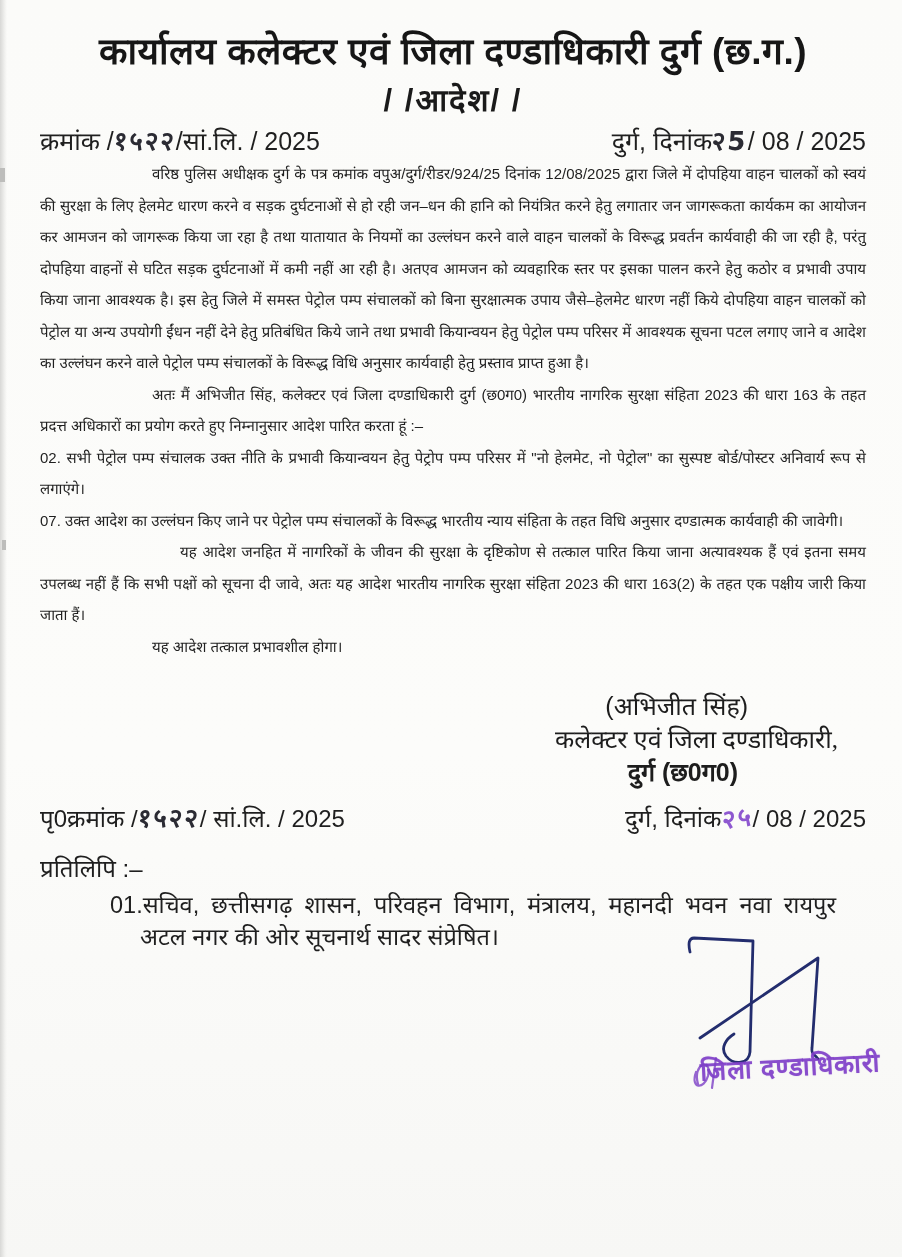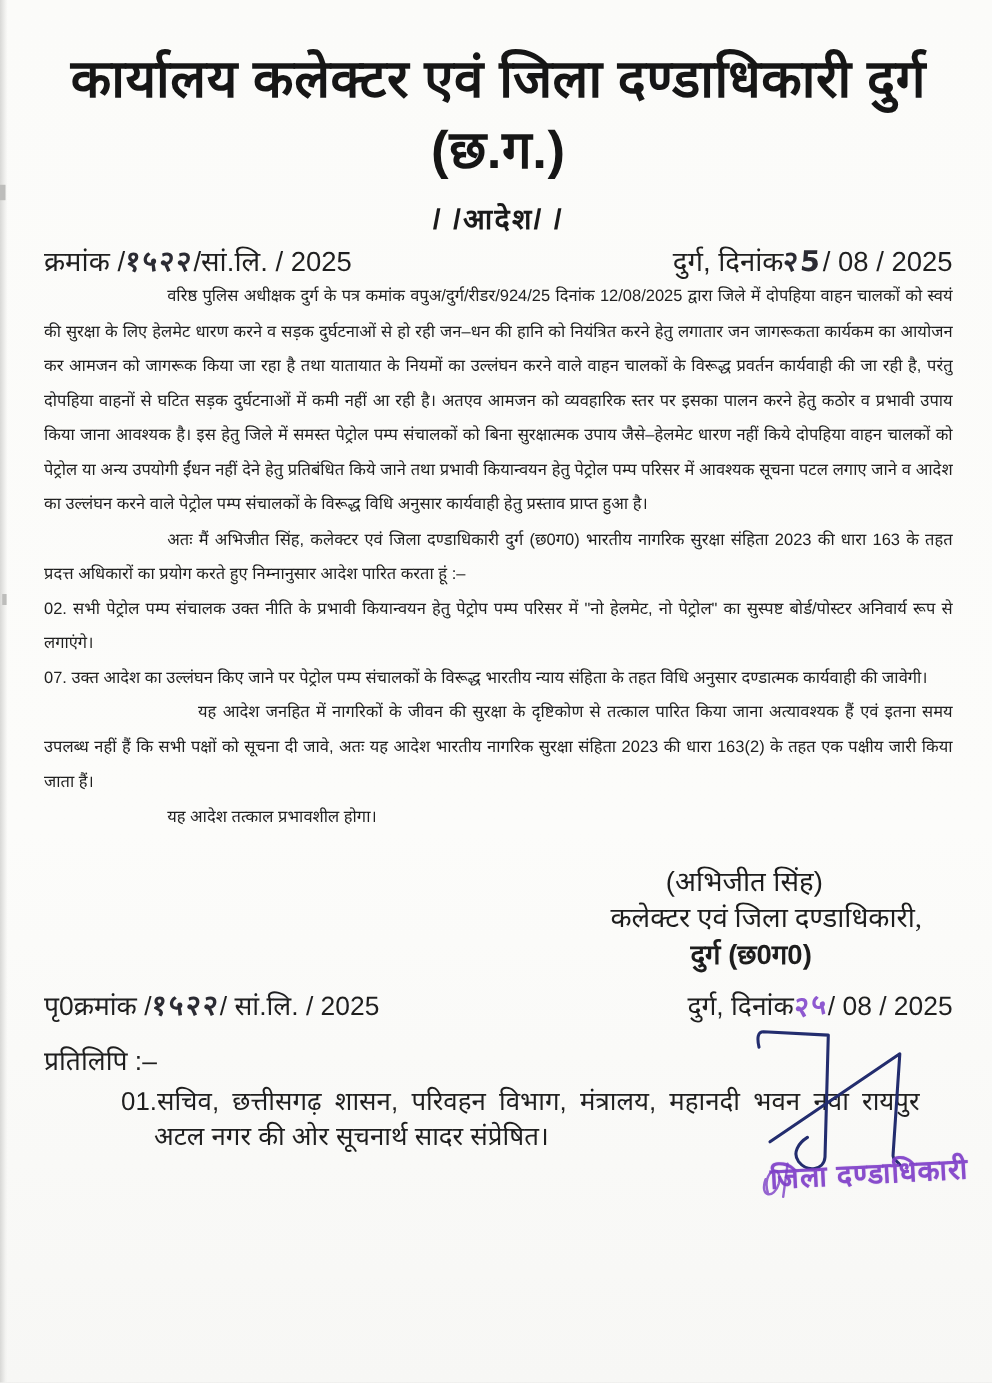--- a/index.html
+++ b/index.html
@@ -13,26 +13,26 @@
     box-sizing:border-box;
     padding:24px 36px 0 40px;
     overflow:hidden;
   }
   .edge-left{
     position:absolute;left:0;top:0;width:7px;height:100%;
     background:linear-gradient(90deg,#d8d8d6,#f2f2f0 70%,rgba(0,0,0,0));
   }
   .edge-mark{position:absolute;background:#bdbdbb;}
   .title{
-    margin:13px;text-align:center;
-    font-size:48px;font-weight:700;letter-spacing:.5px;
+    margin:0;text-align:center;
+    font-size:37px;font-weight:700;letter-spacing:.5px;
     color:#161616;
   }
   .subtitle{
-    text-align:center;font-size:26px;font-weight:700;
+    text-align:center;font-size:31px;font-weight:700;
     letter-spacing:2px;margin-top:3px;color:#1a1a1a;
   }
   .ref-row{
     display:flex;justify-content:space-between;align-items:baseline;
     font-size:25px;margin-top:2px;
   }
   .body-text{font-size:15px;line-height:31.5px;text-align:justify;}
   p.para{margin:0;}
   .indent{text-indent:112px;}
   .indent2{text-indent:140px;}

